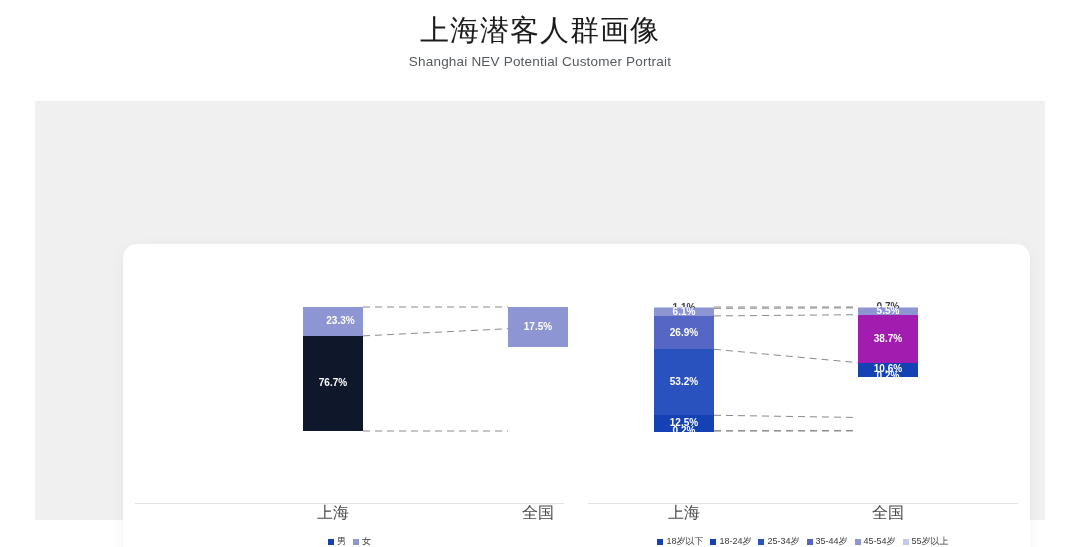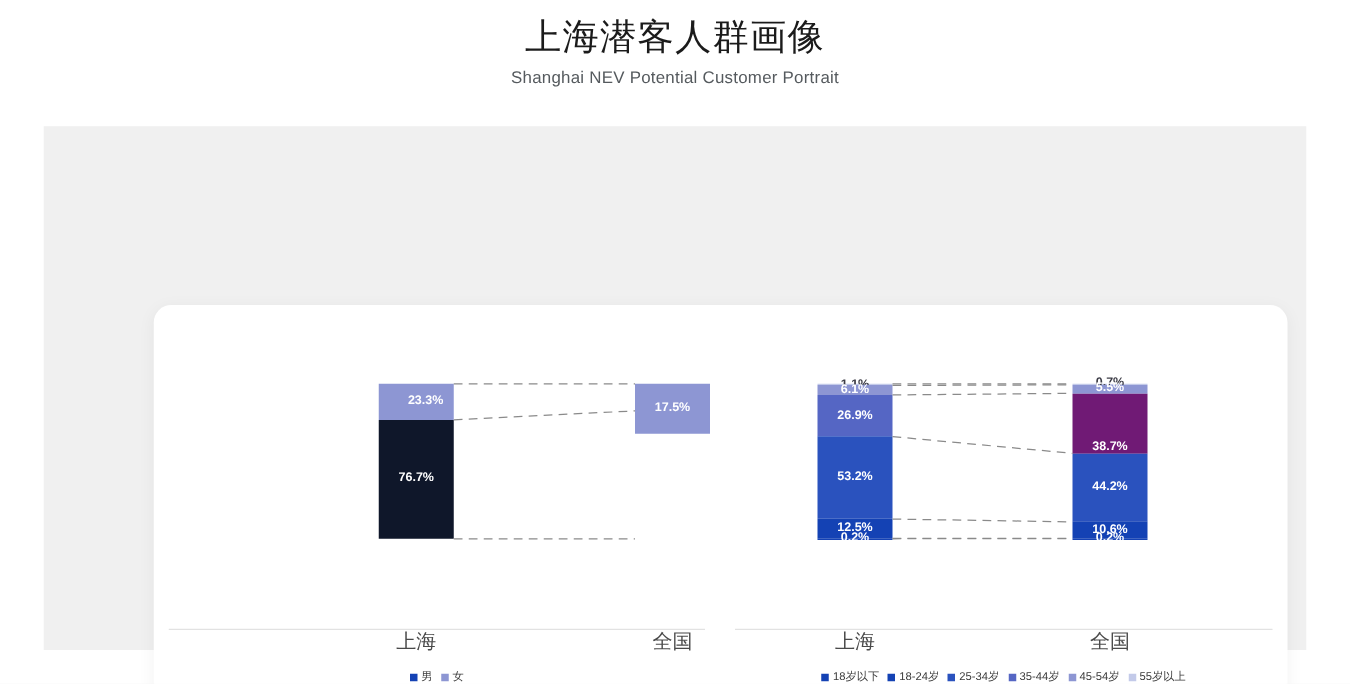--- a/index.html
+++ b/index.html
@@ -133,25 +133,22 @@
               <span style="color: rgb(255, 255, 255); position: absolute; top: 50%; transform: translateY(-50%);">0.2%</span>
             </div>
           </div>
           <div class="bar" style="left: 282px; height: 124px;">
             <div class="seg" style="height: 0.868px; background: rgb(195, 202, 233);">
               <span style="color: rgb(60, 60, 70); position: absolute; top: 50%; transform: translateY(-50%);">0.7%</span>
             </div>
             <div class="seg" style="height: 6.82px; background: rgb(141, 150, 211);">
               <span style="color: rgb(255, 255, 255); position: absolute; top: 50%; transform: translateY(-50%);">5.5%</span>
             </div>
-            <div class="seg" style="height: 47.988px; background: #701a75; align-items: flex-end;">
+            <div class="seg" style="height: 47.988px; background: #a21caf;">
               <span style="color: rgb(255, 255, 255);">38.7%</span>
-            </div>
-            <div class="seg" style="height: 54.808px; background: rgb(42, 82, 190);">
-              <span style="color: rgb(255, 255, 255);">44.2%</span>
             </div>
             <div class="seg" style="height: 13.144px; background: rgb(20, 66, 180);">
               <span style="color: rgb(255, 255, 255);">10.6%</span>
             </div>
             <div class="seg" style="height: 0.248px; background: rgb(20, 66, 180);">
               <span style="color: rgb(255, 255, 255); position: absolute; top: 50%; transform: translateY(-50%);">0.2%</span>
             </div>
           </div>
           <svg class="connector" width="454" height="252">
             <line x1="138" y1="63" x2="282" y2="63" stroke="#8a8a8a" stroke-width="1" stroke-dasharray="7,5"></line>

